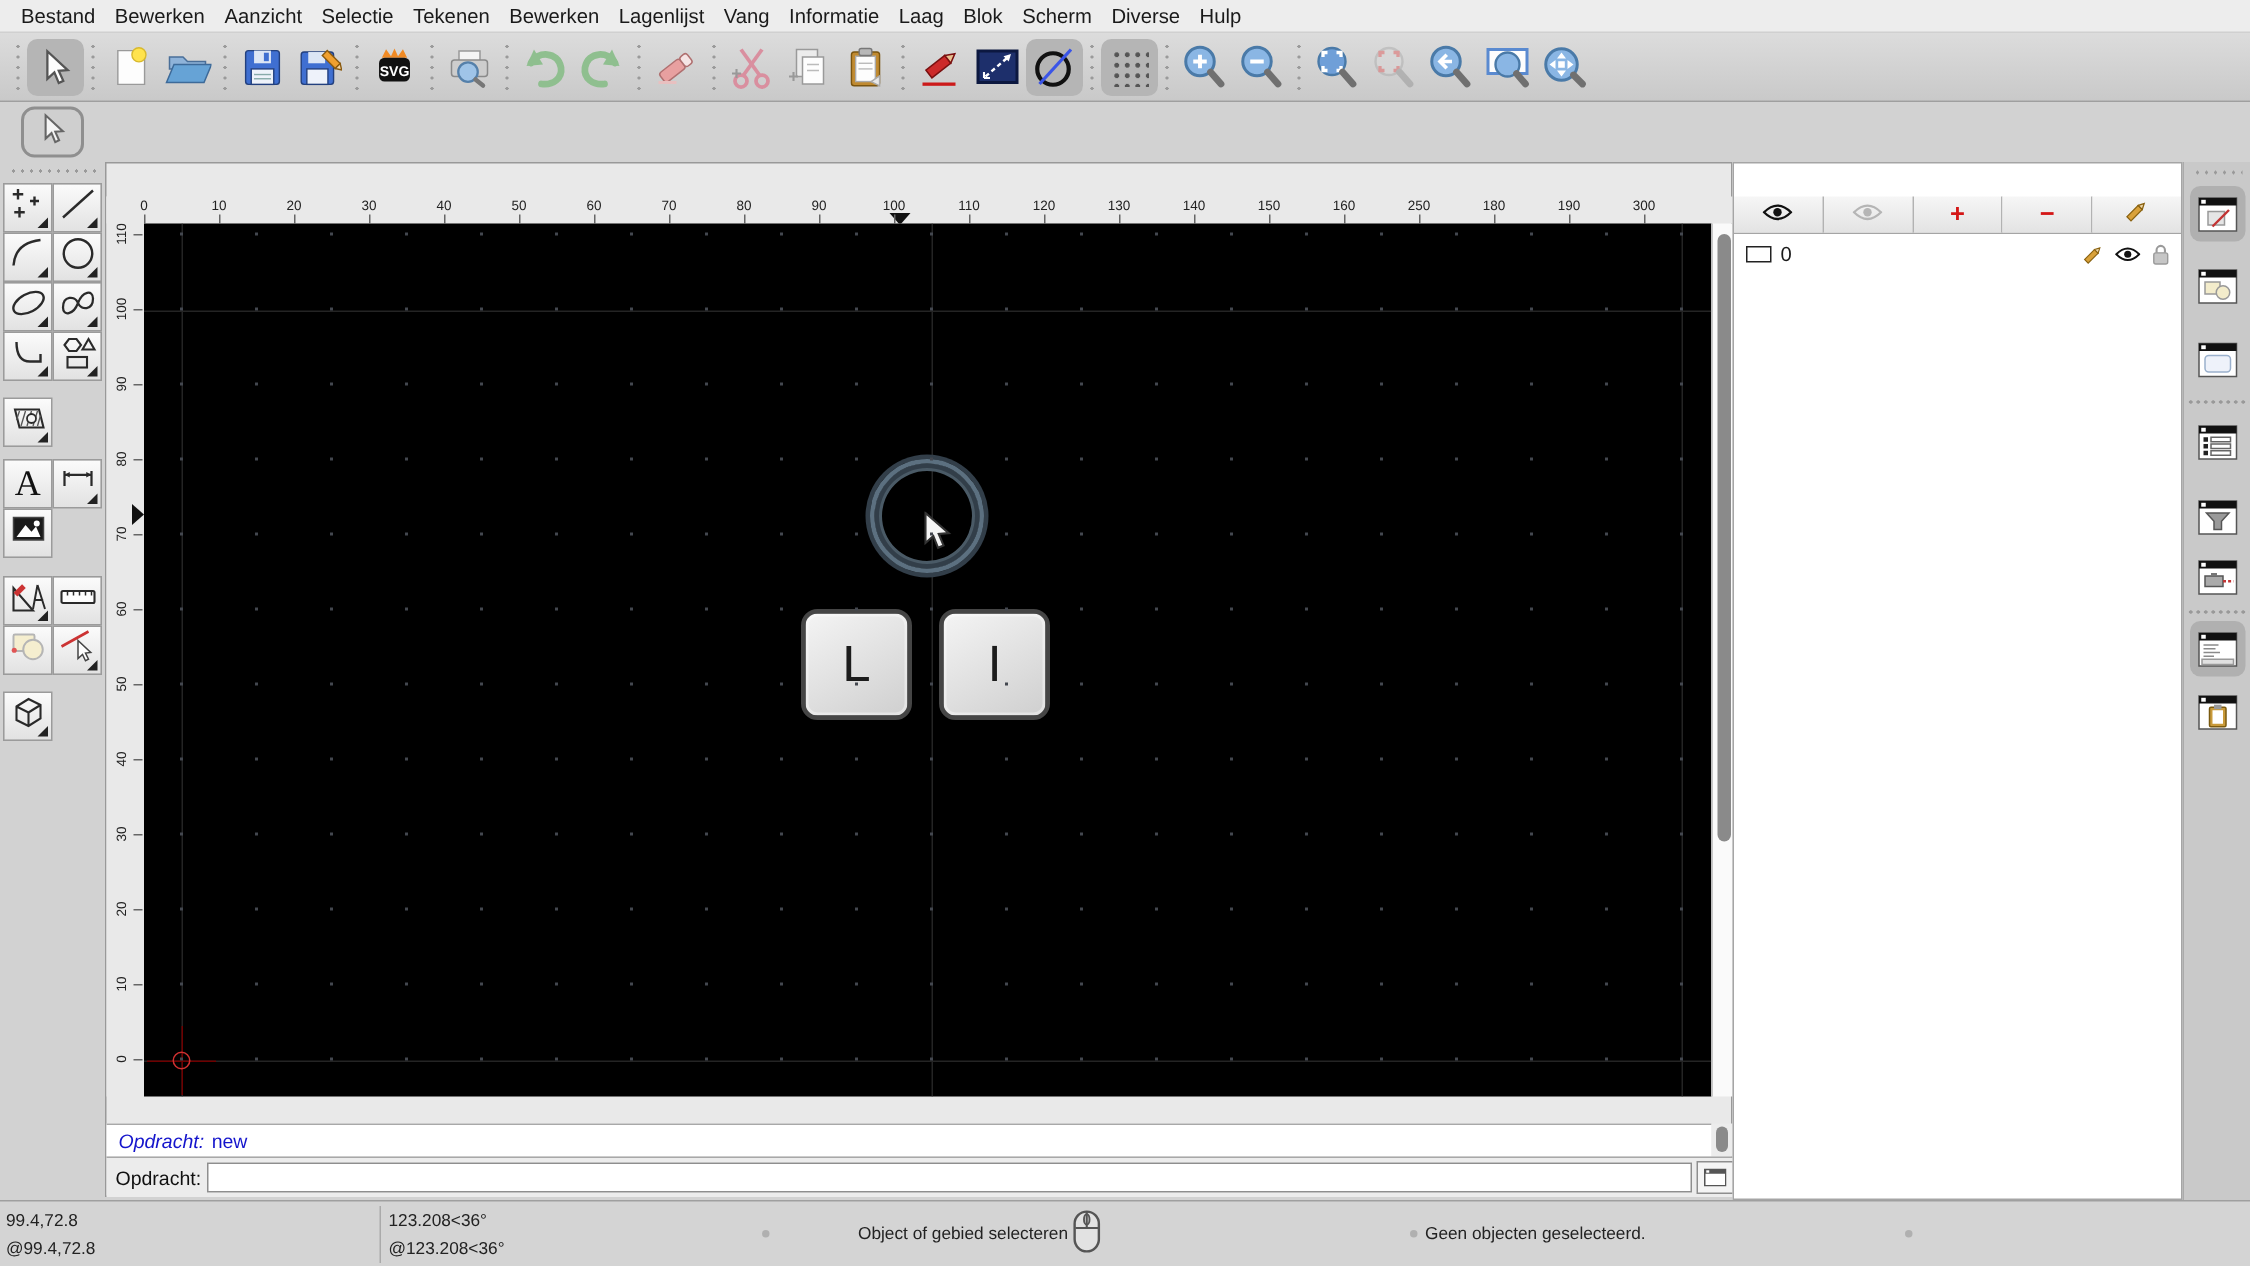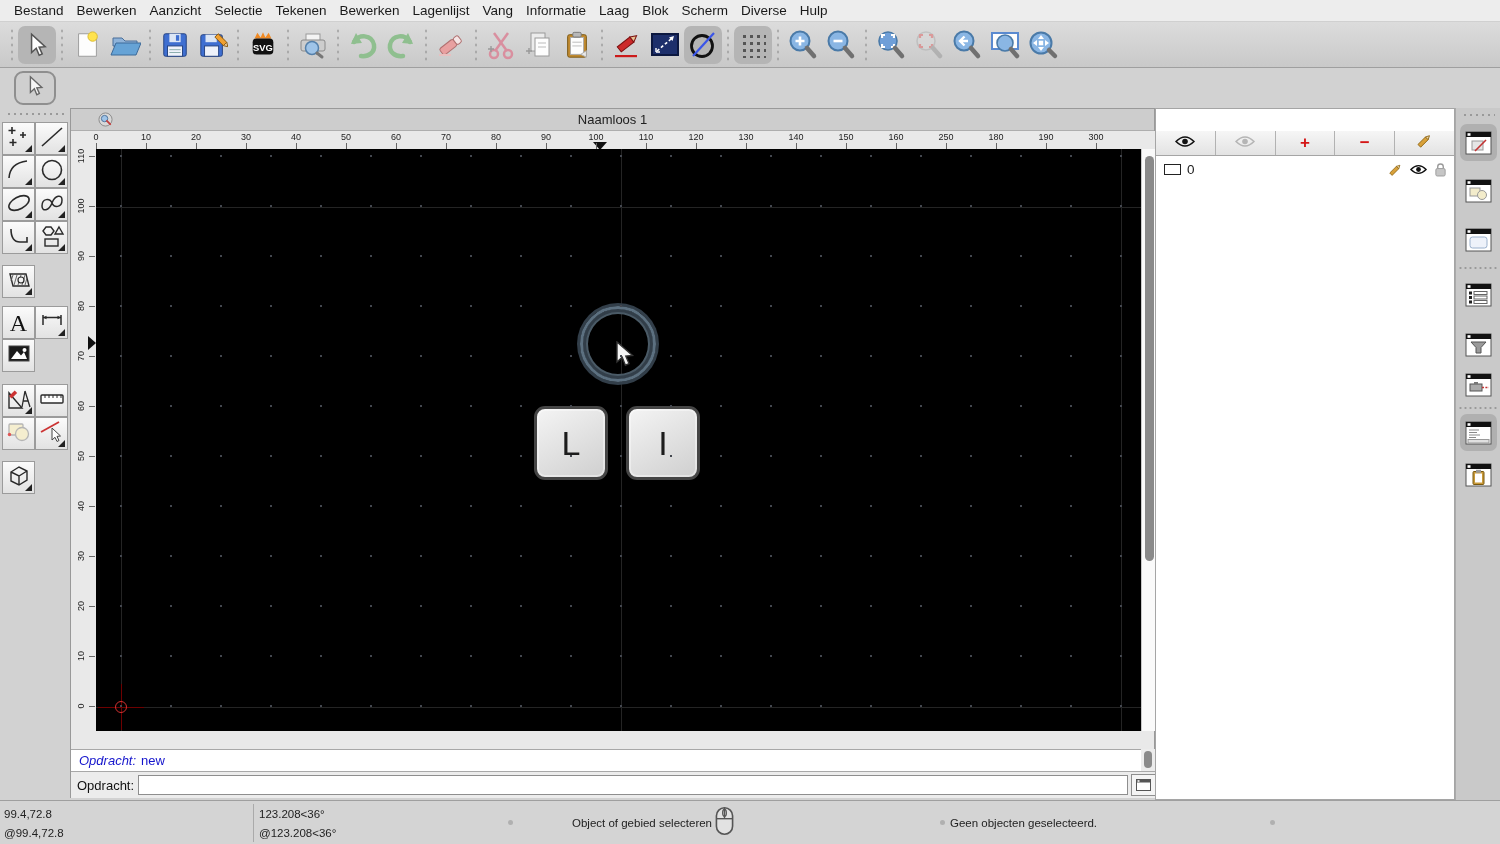--- a/index.html
+++ b/index.html
@@ -494,28 +494,20 @@
             </svg></span>
         </div>
       <div class="pcell fly" style="left:2px;top:393px;">
           <span><svg width="26" height="26" viewBox="0 0 26 26">
               <path d="M5 9 L13 4 L21 8 L21 17 L13 22 L5 18 Z M5 9 L13 13 L21 8 M13 13 L13 22" fill="none" stroke="#2a2a2a" stroke-width="1.4"></path>
             </svg></span>
         </div>
     </div>
 
     <div class="docwin">
-      <div class="doctitle">
-        <span class="docicon"><svg width="15" height="15" viewBox="0 0 16 16">
-              <circle cx="8" cy="8" r="7" fill="#d8d8d8" stroke="#8a8a8a"></circle>
-              <circle cx="7" cy="7" r="3.4" fill="#9fc4e8" stroke="#4a6f99"></circle>
-              <line x1="9.5" y1="9.5" x2="13" y2="13" stroke="#c24040" stroke-width="2" stroke-linecap="round"></line>
-            </svg></span>
-        <span>Naamloos 1</span>
-      </div>
       <div class="rcorner"></div>
       <div class="rulerh">
         <div class="hmarker"></div>
       <div class="htick" style="left: 25px;">
             <span>0</span>
           </div>
           <div class="htick" style="left: 75px;">
             <span>10</span>
           </div>
           <div class="htick" style="left: 125px;">

